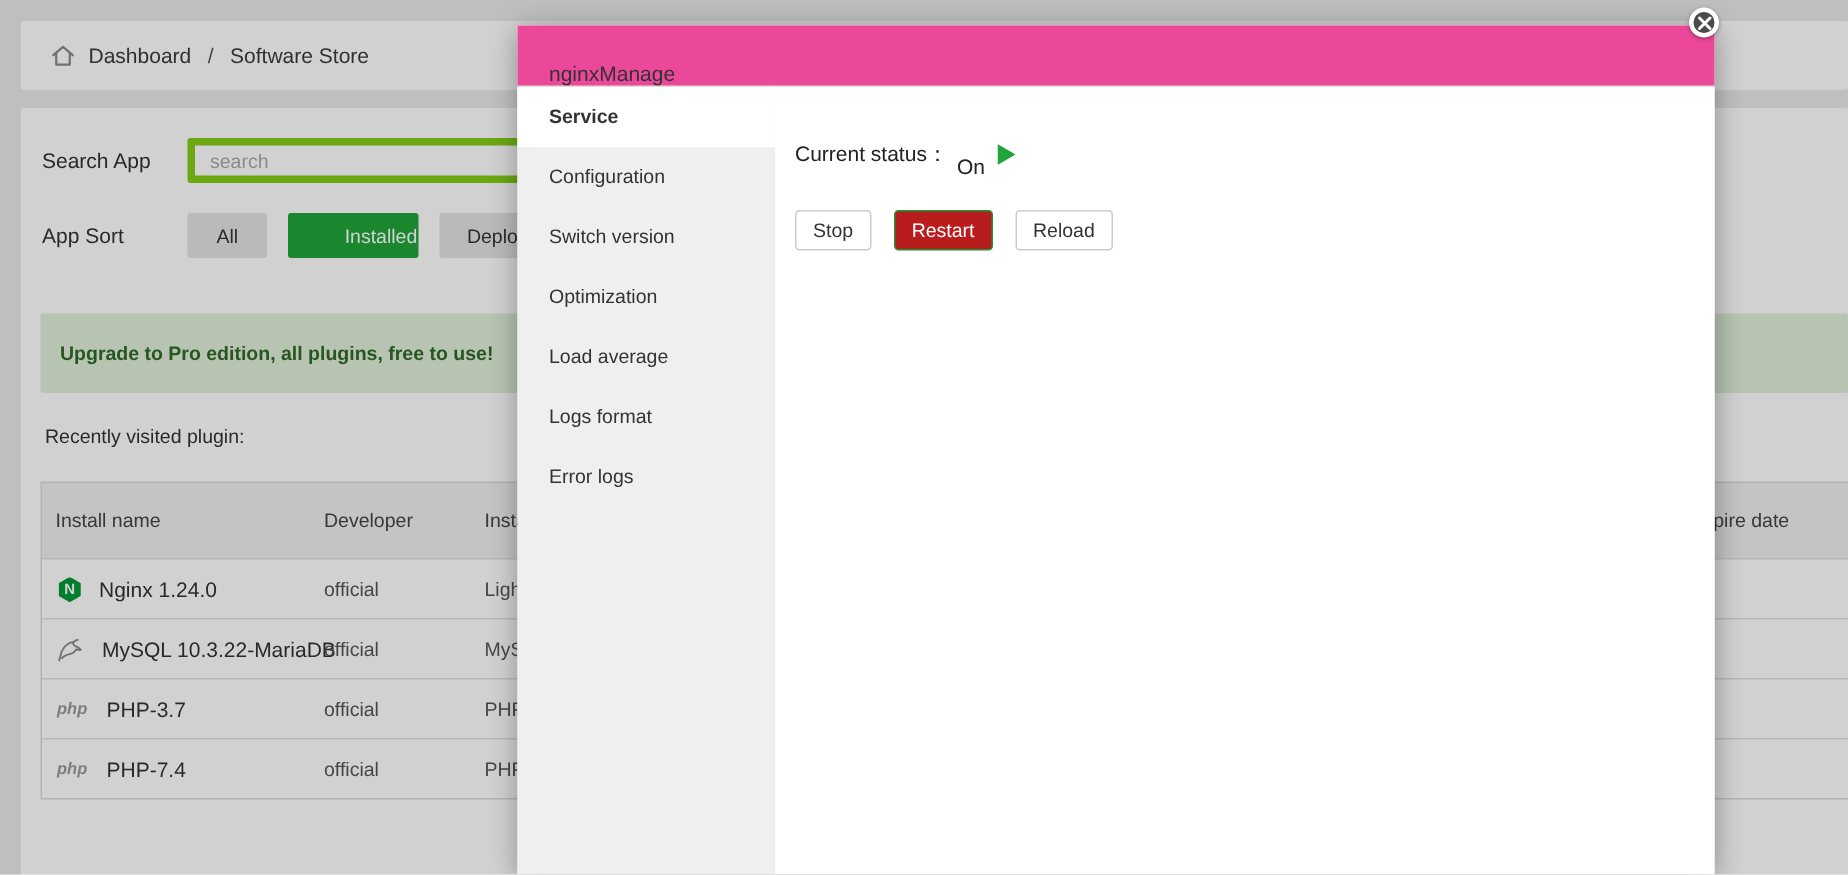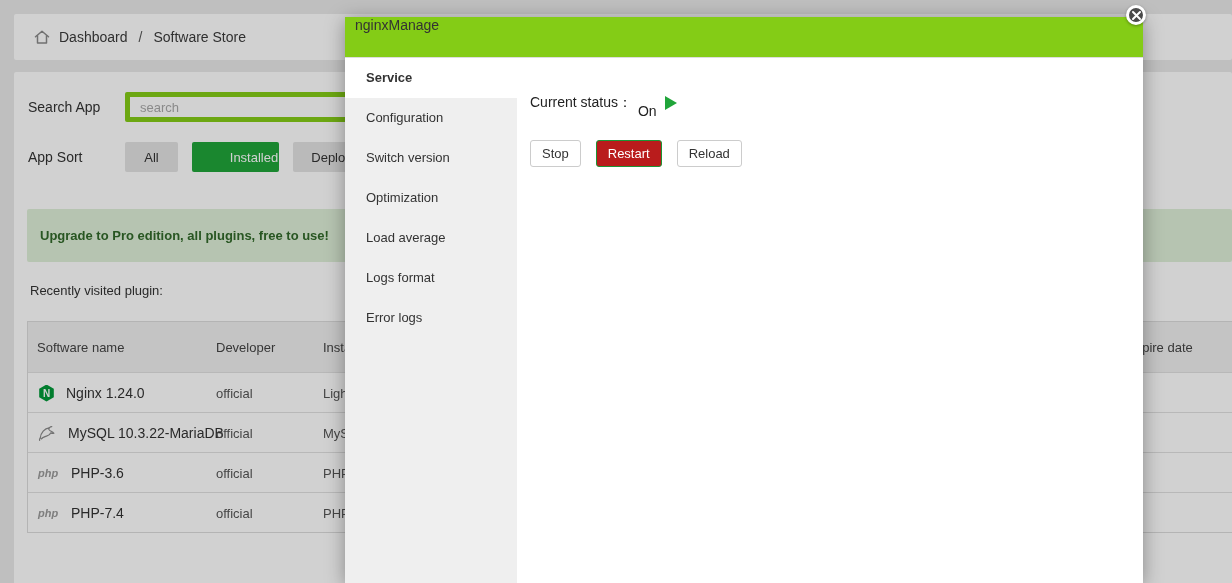--- a/index.html
+++ b/index.html
@@ -48,22 +48,22 @@
   .hex { width:17px; height:17px; background:#029939; color:#fff; font-size:10px; font-weight:bold;
          display:flex; align-items:center; justify-content:center;
          clip-path:polygon(50% 0%, 93% 25%, 93% 75%, 50% 100%, 7% 75%, 7% 25%); }
   .phptxt { font-style:italic; font-weight:bold; font-size:11px; color:#9a9a9a; width:22px; text-align:center; }
   .icn { display:inline-flex; }
 
   
   .backdrop { position:absolute; inset:0; background:rgba(0,0,0,0.18); z-index:10; }
   .modal { position:absolute; left:345px; top:17px; width:798px; height:566px; background:#ffffff;
            z-index:20; box-shadow:0 3px 18px rgba(0,0,0,0.35); }
-  .modal-header { position:relative; height:41px; background:#84cc16; border-bottom:1px solid #dddddd;
-                  display:flex; align-items:flex-start; padding-left:10px; }
+  .modal-header { position:relative; height:41px; background:#ec4899; border-bottom:1px solid #dddddd;
+                  display:flex; align-items:flex-end; padding-left:21px; }
   .modal-title { font-size:14px; color:#333; }
   .modal-close { position:absolute; left:781px; top:-12px; width:20px; height:20px; border:3px solid #ffffff;
                  border-radius:50%; background:#4a4a4a; display:flex; align-items:center; justify-content:center;
                  cursor:pointer; box-shadow:0 1px 3px rgba(0,0,0,0.35); z-index:21; }
   .modal-body { display:flex; height:525px; }
   .mmenu { width:172px; background:#efefef; flex:none; }
   .mitem { height:40px; line-height:40px; padding-left:21px; font-size:13px; color:#333; cursor:pointer; }
   .mitem.active { background:#ffffff;font-weight:bold; }
   .mcontent { flex:1; background:#fff; }
   .status-line { margin:29px 0 0 13px; font-size:14px; color:#222; display:flex; align-items:center; }
@@ -101,21 +101,21 @@
     <button class="sort-btn btn-deploy">Deploy</button>
 
     <div class="banner">
       <span>Upgrade to Pro edition, all plugins, free to use!</span>
     </div>
 
     <div class="recent">Recently visited plugin:</div>
 
     <div class="table">
       <div class="thead">
-        <span class="h1">Software name</span>
+        <span class="h1">Install name</span>
         <span class="h2">Developer</span>
         <span class="h3">Install</span>
         <span class="h4">Expire date</span>
       </div>
 
       <div class="trow">
         <span class="name-cell">
           <span class="icn hex">N</span>
           <span class="nm">Nginx 1.24.0</span>
         </span>
@@ -134,21 +134,21 @@
           </span>
           <span class="nm">MySQL 10.3.22-MariaDB</span>
         </span>
         <span class="cell-dev">official</span>
         <span class="cell-desc">MySQ</span>
       </div>
 
       <div class="trow">
         <span class="name-cell">
           <span class="icn phptxt">php</span>
-          <span class="nm">PHP-3.6</span>
+          <span class="nm">PHP-3.7</span>
         </span>
         <span class="cell-dev">official</span>
         <span class="cell-desc">PHP</span>
       </div>
 
       <div class="trow">
         <span class="name-cell">
           <span class="icn phptxt">php</span>
           <span class="nm">PHP-7.4</span>
         </span>

